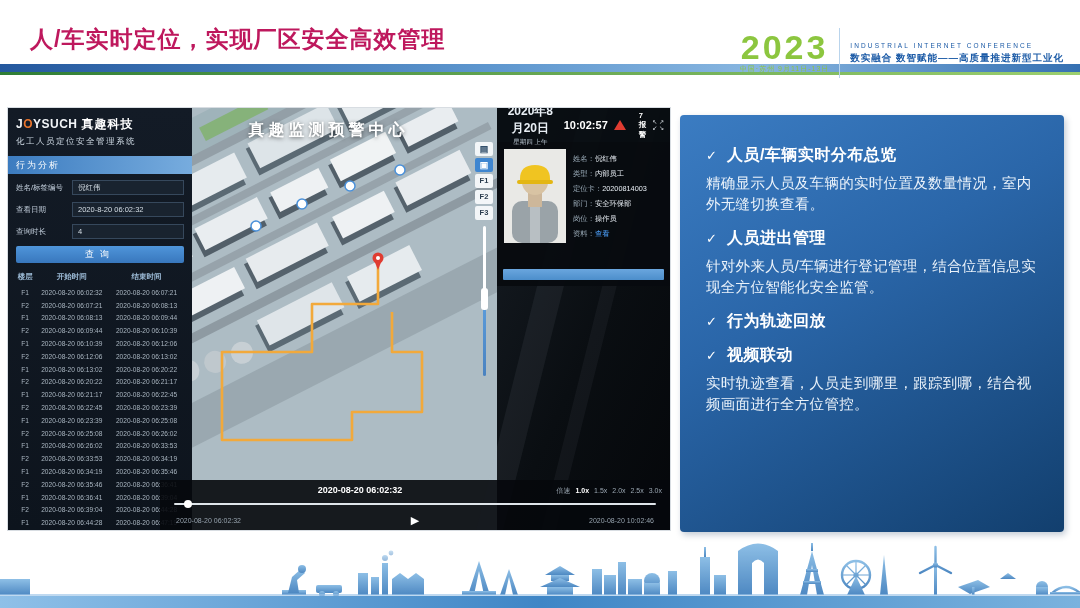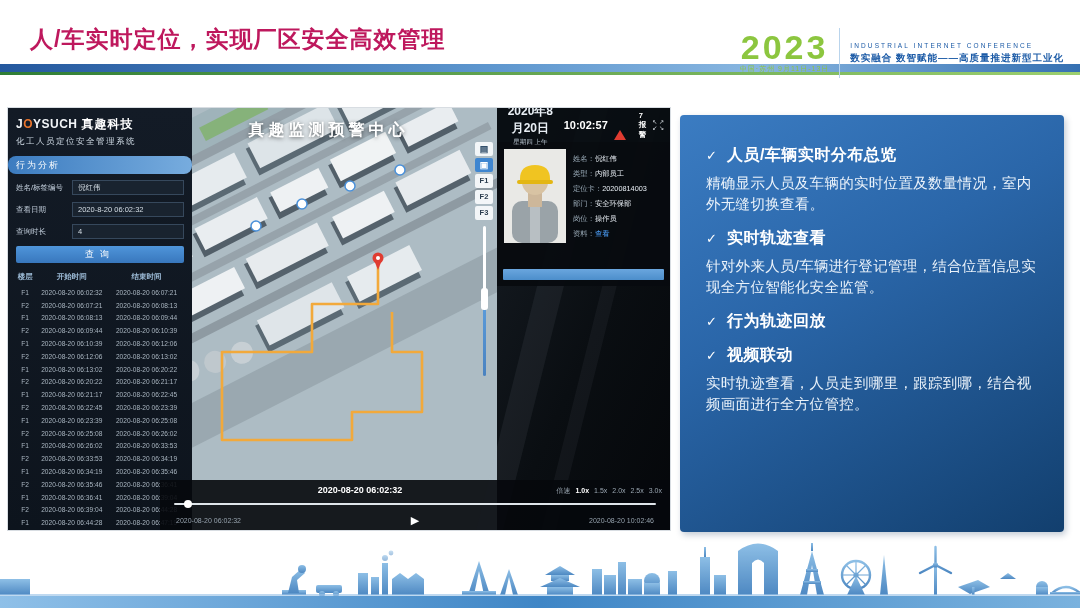--- a/index.html
+++ b/index.html
@@ -29,21 +29,21 @@
   
   .app-sidebar { position:absolute; left:0; top:0; width:184px; height:100%;
                  background:linear-gradient(180deg,#131b26,#0d141d); padding:8px; z-index:4; }
   .brand-row { display:flex; align-items:baseline; gap:4px; }
   .brand-logo { font-size:12px; font-weight:bold; color:#f2f5f8; letter-spacing:.5px; }
   .brand-logo .o { color:#e8742c; }
   .brand-cn { font-size:12px; font-weight:bold; color:#ffffff; letter-spacing:1px; }
   .brand-sub { font-size:8.5px; color:#cdd8e2; letter-spacing:1.5px; margin-top:3px; }
   .side-section { margin:8px -8px 6px -8px; height:18px; line-height:18px; padding-left:8px;
                   background:linear-gradient(90deg,#3c7cc0,#77add e0); background:linear-gradient(90deg,#3c7cc0,#77acde);
-                  font-size:9px; color:#fff; letter-spacing:2px;border-radius:8px; }
+                  font-size:9px; color:#fff; letter-spacing:2px; }
   .side-field { display:flex; align-items:center; margin-bottom:7px; }
   .side-field label { width:56px; font-size:7.5px; color:#c2cedb; }
   .side-field .input { flex:1; height:15px; line-height:13px; background:#19232f; border:1px solid #36485c;
                        font-size:7.5px; color:#d6dfe7; padding:0 5px; overflow:hidden; white-space:nowrap; }
   .side-search { display:block; width:100%; height:17px; margin:2px 0 6px 0; border:none; border-radius:2px;
                  background:linear-gradient(180deg,#4f95da,#3877bd); color:#fff; font-size:9px; letter-spacing:6px; cursor:pointer; }
   .side-table { width:100%; border-collapse:collapse; }
   .side-table th { font-size:7.5px; color:#9dbcd8; font-weight:bold; text-align:center; padding:3px 0 4px 0; }
   .side-table td { font-size:6.6px; color:#aab6c1; text-align:center; height:12.8px; white-space:nowrap; }
 
@@ -70,21 +70,21 @@
                   background:linear-gradient(180deg,#ffffff 0%,#ffffff 55%,#5a9ad9 55%,#4a82c0 100%); cursor:pointer; }
   .floor-slider .knob { position:absolute; left:-2px; top:62px; width:7px; height:22px; border-radius:3px; background:#ffffff; }
 
   
   .status-bar { position:absolute; left:489px; top:0; width:173px; height:34px; z-index:6;
                 background:rgba(8,12,17,.88); display:flex; align-items:center; padding:0 6px; gap:6px; }
   .st-date { text-align:center; }
   .st-date .d { font-size:12px; color:#e8eef4; font-weight:bold; }
   .st-date .w { font-size:6.5px; color:#b9c4cf; margin-top:1px; }
   .st-time { font-size:11px; font-weight:bold; color:#ffffff; }
-  .st-alarm { display:flex; align-items:flex-end; gap:13px; margin-left:auto; }
+  .st-alarm { display:flex; align-items:center; gap:13px; margin-left:auto; }
   .st-alarm .tri { width:0; height:0; border-left:6px solid transparent; border-right:6px solid transparent;
                    border-bottom:10px solid #e03c31; position:relative; }
   .st-alarm .txt { font-size:7.5px; color:#fff; font-weight:bold; }
   .st-expand { color:#e8eef4; font-size:6px; line-height:6px; text-align:center; cursor:pointer; }
 
   
   .person-panel { position:absolute; left:489px; top:34px; width:173px; height:144px; z-index:5;
                   background:rgba(7,11,15,.94); }
   .pp-header { height:16px; background:linear-gradient(90deg,#4c8ecb,#82b6e5); display:flex; align-items:center;
                padding:0 6px; }
@@ -449,21 +449,21 @@
       <div class="feature">
         <div class="feature-head">
           <span class="feature-check">✓</span>
           <span class="feature-title">人员/车辆实时分布总览</span>
         </div>
         <div class="feature-body">精确显示人员及车辆的实时位置及数量情况，室内外无缝切换查看。</div>
       </div>
       <div class="feature">
         <div class="feature-head">
           <span class="feature-check">✓</span>
-          <span class="feature-title">实时轨迹查看</span>
+          <span class="feature-title">人员进出管理</span>
         </div>
         <div class="feature-body">针对外来人员/车辆进行登记管理，结合位置信息实现全方位智能化安全监管。</div>
       </div>
       <div class="feature">
         <div class="feature-head">
           <span class="feature-check">✓</span>
           <span class="feature-title">行为轨迹回放</span>
         </div>
       </div>
       <div class="feature">

